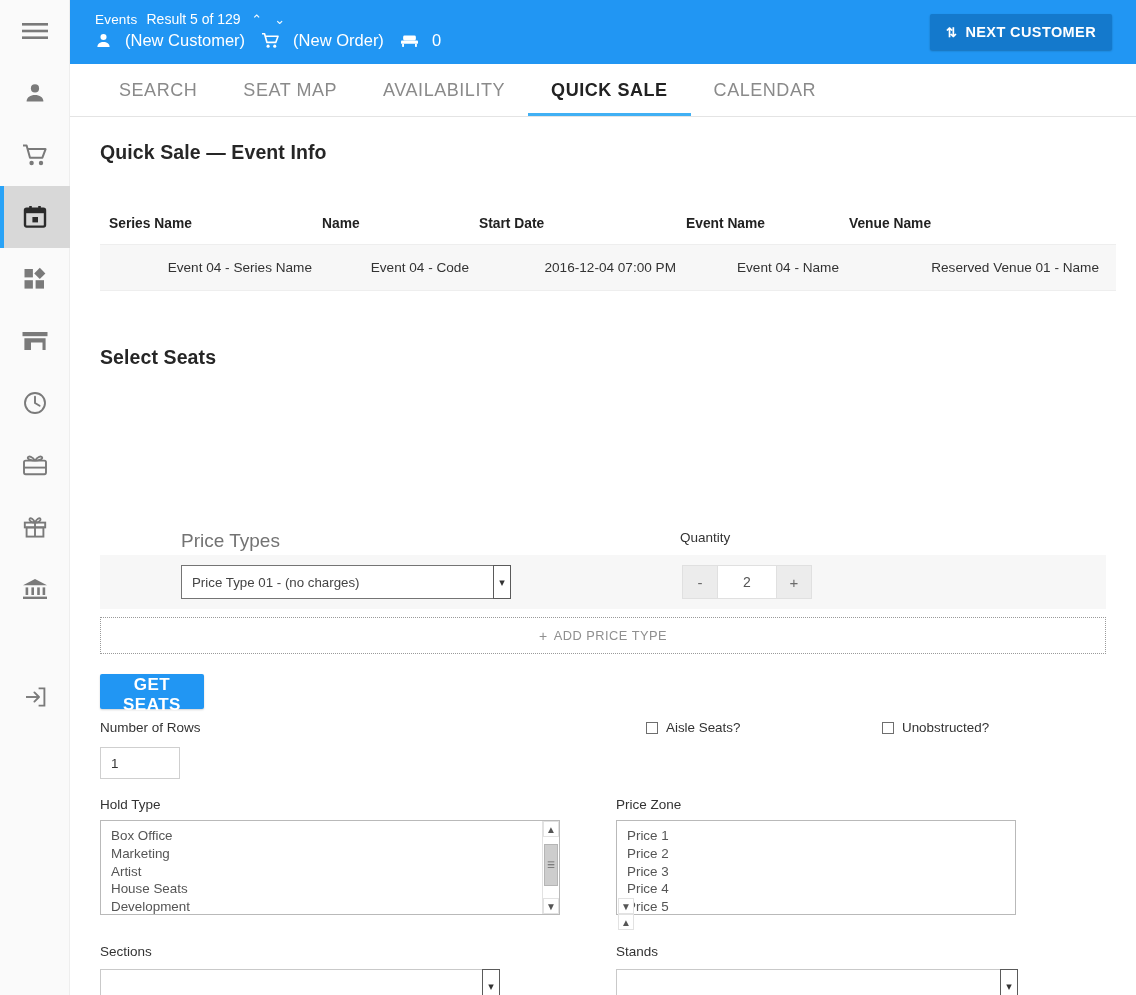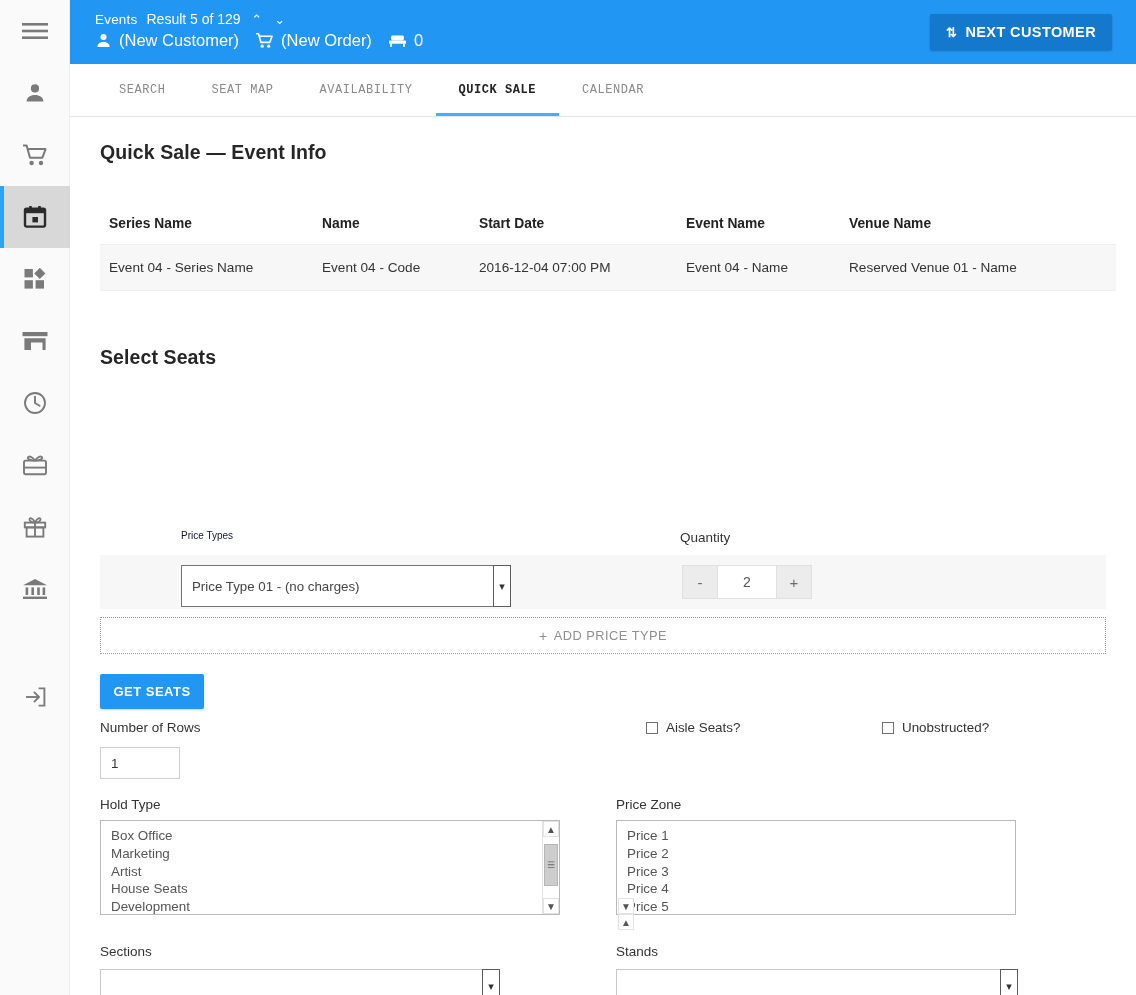--- a/index.html
+++ b/index.html
@@ -42,43 +42,43 @@
     font-size:13.5px;
   }
   #tb-row1 .ev { letter-spacing:.2px; }
   #tb-row1 .res { font-size:14px; }
   .caret { display:inline-block; width:14px; text-align:center; font-size:13px; opacity:.95; cursor:pointer; }
   #tb-row2 {
     position:absolute; left:25px; top:31px;
     display:flex; align-items:center; gap:8px;
     font-size:16.5px;
   }
-  #tb-row2 .seg { display:flex; align-items:center; gap:7px; cursor:pointer; }
+  #tb-row2 .seg { display:flex; align-items:center; gap:13px; cursor:pointer; }
   #tb-row2 svg { display:block; fill:#fff; }
   #next-customer {
     position:absolute; right:24px; top:14px;
     height:36px; padding:0 16px;
     background:#1479cc; color:#fff; border:0; border-radius:2px;
     font-family:inherit; font-size:14.5px; font-weight:bold; letter-spacing:.4px;
     display:flex; align-items:center; gap:8px; cursor:pointer;
     box-shadow:0 1px 2px rgba(0,0,0,.25);
   }
   #next-customer .updown { font-size:13px; }
 
   
   #tabs {
     position:absolute; left:70px; top:64px; width:1066px; height:53px;
     background:#fff; border-bottom:1px solid #e4e4e4;
     display:flex; align-items:stretch; padding-left:26px;
   }
   .tab {
     display:flex; align-items:center; justify-content:center;
     padding:12px 23px;
-    font-size:12px; letter-spacing:.55px; color:#8a8a8a;
-    cursor:pointer; position:relative;font-family:Liberation Mono, monospace;
+    font-size:18px; letter-spacing:.55px; color:#8a8a8a;
+    cursor:pointer; position:relative;
   }
   .tab.active { color:#222; font-weight:bold; }
   .tab.active::after {
     content:""; position:absolute; left:0; right:0; bottom:0; height:3px;
     background:#41b0f4;
   }
 
   
   #main {
     position:absolute; left:70px; top:117px; width:1066px; height:878px;
@@ -90,39 +90,39 @@
   }
   #title-event-info { position:absolute; left:30px; top:24px; }
   #title-select-seats { position:absolute; left:30px; top:229px; }
 
   
   #event-table { position:absolute; left:30px; top:85px; width:1016px; }
   #event-table .thead, #event-table .trow { display:flex; }
   #event-table .thead { height:42px; align-items:center; }
   #event-table .trow {
     height:47px; align-items:center;
-    background:#f7f7f7; border-top:1px solid #eee; border-bottom:1px solid #eee;
+    background:#f7f7f7; border-top:1px solid #eee; border-bottom:1px solid #eee;text-align:right;
   }
   #event-table .c { font-size:13.6px; color:#333; padding-right:10px; }
   #event-table .thead .c { font-weight:bold; font-size:13.8px; color:#222; }
   .c0 { width:222px; padding-left:9px; }
   .c1 { width:157px; }
   .c2 { width:207px; }
   .c3 { width:163px; }
   .c4 { width:260px; }
 
   
-  #pt-label { position:absolute; left:111px; top:413px; font-size:10px; color:#0f172a; }
+  #pt-label { position:absolute; left:111px; top:413px; font-size:19px; color:#737373; }
   #qty-label { position:absolute; left:610px; top:413px; font-size:13.5px; color:#333; }
   #pt-band {
     position:absolute; left:30px; top:438px; width:1006px; height:54px;
     background:#f7f7f7;
   }
   #pt-select-wrap {
-    position:absolute; left:111px; top:448px; width:330px; height:42px;
+    position:absolute; left:111px; top:448px; width:330px; height:34px;
     display:flex;
   }
   #pt-select-wrap .field {
     flex:1; border:1px solid #747474; border-right:0; background:#fff;
     display:flex; align-items:center; padding-left:10px;
     font-size:13.3px; color:#444;
   }
   #pt-select-wrap .arrow {
     width:18px; border:1px solid #5a5a5a; background:#fff;
     display:flex; align-items:center; justify-content:center;
@@ -148,21 +148,21 @@
     display:flex; align-items:center; justify-content:center;
     font-size:12.8px; letter-spacing:.5px; color:#8f8f8f; cursor:pointer;
     background:#fff;
   }
   #add-price-type .plus { margin-right:6px; font-size:14px; }
 
   
   #get-seats {
     position:absolute; left:30px; top:441px; width:104px; height:35px;
     background:#2196f3; color:#fff; border:0; border-radius:2px;
-    font-family:inherit; font-size:13px; font-weight:bold; letter-spacing:.5px;
+    font-family:inherit; font-size:17px; font-weight:bold; letter-spacing:.5px;
     cursor:pointer; box-shadow:0 1px 2px rgba(0,0,0,.18);
   }
   #get-seats-wrap { position:absolute; left:0; top:116px; }
 
   #rows-label { position:absolute; left:30px; top:603px; font-size:13.5px; color:#333; }
   #rows-input {
     position:absolute; left:30px; top:630px; width:80px; height:32px;
     border:1px solid #cfcfcf; background:#fff;
     display:flex; align-items:center; padding-left:10px;
     font-size:13.4px; color:#333;

